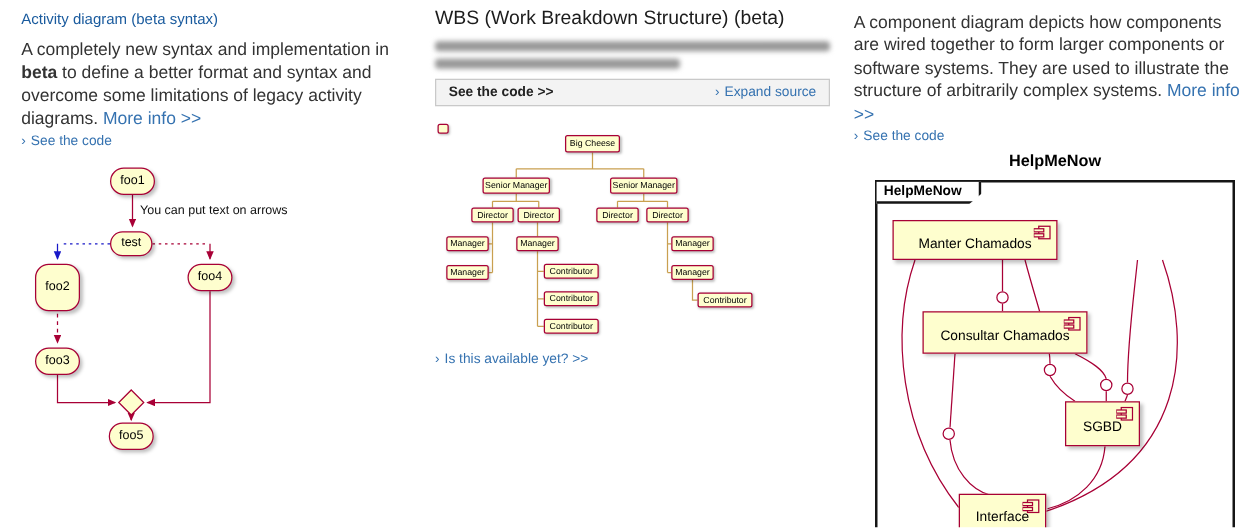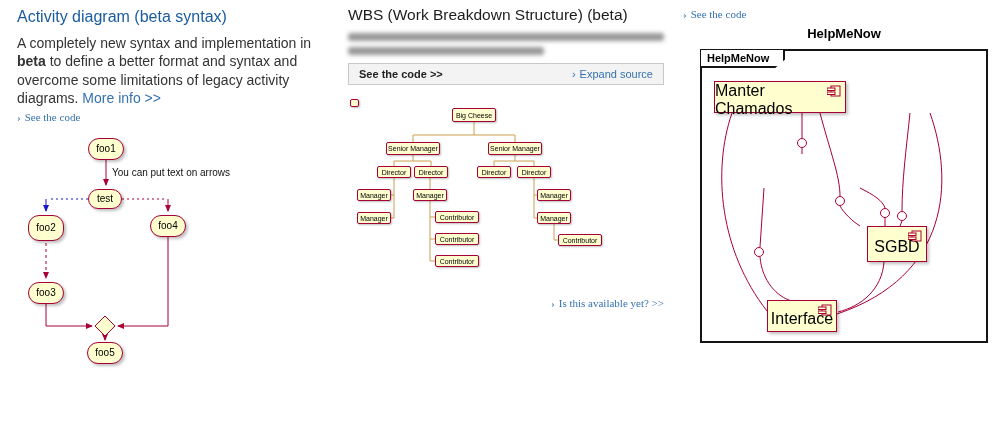--- a/index.html
+++ b/index.html
@@ -1,35 +1,35 @@
 <!DOCTYPE html>
 <html style="--heading: #1a5b9e; --link: #3572b0; --nodefill: #fefece; --nodeborder: #a80036; --bluearrow: #1818c8; --wbsline: #c9a050;"><head>
 <meta charset="utf-8">
 <style>
   * { box-sizing: border-box; margin: 0; padding: 0; }
   html,body { background:#fff; }
   body { font-family: "Liberation Sans", sans-serif; }
   .page { position:relative; width:999px; height:422px; background:#fff; overflow:hidden; }
   .col { position:absolute; top:8px; }
-  .section-title { font-size:16px; font-weight:400; color:var(--heading,#1a5b9e); margin-bottom:8px; }
+  .section-title { font-size:12px; font-weight:400; color:var(--heading,#1a5b9e); margin-bottom:8px; }
   .section-title-dark { font-size:15.5px; font-weight:400; color:#1c1c1c; margin-bottom:9px; }
   .desc { font-size:14px; color:#333; line-height:1.32; margin-bottom:3px; }
   .link { color:var(--link,#3572b0); text-decoration:none; cursor:pointer; }
-  .see-row { font-size:11px;font-family:Liberation Serif, serif; }
+  .see-row { font-size:11px; }
   .chev { color:var(--link,#3572b0); margin-right:4px; font-size:11px; }
   .blur-bar { background:#989898; filter:blur(2px); border-radius:3px; height:8px; margin-bottom:6px; }
   .code-box { display:flex; justify-content:space-between; align-items:flex-start; border:1px solid #c9c9c9; background:#f3f3f3; padding:4px 10px; font-size:11px; margin:8px 0 10px 0; }
   .code-box b { color:#222; }
   .diagram { position:relative; }
   .dsvg { position:absolute; left:0; top:0; }
   .node { position:absolute; background:var(--nodefill,#fefece); border:1px solid var(--nodeborder,#a80036);
           display:flex; align-items:center; justify-content:center; color:#000; }
   .anode { border-radius:11px; font-size:10px; box-shadow:2px 2px 3px rgba(0,0,0,0.25); }
   .wnode { font-size:7px; border-radius:2px; box-shadow:1px 1px 2px rgba(0,0,0,0.25); white-space:nowrap; overflow:hidden; }
-  .cnode { font-size:16px; box-shadow:2px 2px 3px rgba(0,0,0,0.25); padding-top:6px; }
+  .cnode { font-size:11px; box-shadow:2px 2px 3px rgba(0,0,0,0.25); padding-top:6px; }
   .comp-icon { position:absolute; top:3px; right:4px; width:14px; height:12px; }
   .arrow-label { position:absolute; font-size:10px; color:#111; white-space:nowrap; }
   .frame { position:relative; width:288px; height:294px; border:2px solid #151515; margin-left:17px; margin-top:6px; background:#fff; }
   .frame-tab { position:absolute; left:-1px; top:-1px; background:#fff; border:2px solid #151515; border-left:none; border-top:none;
                font-weight:bold; font-size:11px; padding:2px 14px 2px 6px;
                clip-path: polygon(0 0, 100% 0, 100% 52%, 88% 100%, 0 100%); }
   .hmn-title { width:288px; margin-left:17px; margin-top:6px; margin-bottom:8px; text-align:center; font-weight:bold; font-size:13px; color:#000; }
 </style>
 </head>
 <body>
@@ -60,21 +60,21 @@
         <path d="M105,70 L150,70" stroke="#a80036" stroke-dasharray="2,3" fill="none"></path>
         <path d="M151,70 L151,82" stroke="#a80036" fill="none" marker-end="url(#am)"></path>
         <path d="M29,108 L29,149" stroke="#a80036" stroke-dasharray="3,3" fill="none" marker-end="url(#am)"></path>
         <path d="M29,175 L29,197 L75,197" stroke="#a80036" fill="none" marker-end="url(#am)"></path>
         <path d="M151,108 L151,197 L101,197" stroke="#a80036" fill="none" marker-end="url(#am)"></path>
         <path d="M88,207 L88,211" stroke="#a80036" fill="none" marker-end="url(#am)"></path>
         <polygon points="88,187 98,197 88,207 78,197" fill="#fefece" stroke="#a80036"></polygon>
       </svg>
       <div class="node anode" style="left:71px; top:9px;  width:36px; height:22px;">foo1</div>
       <div class="node anode" style="left:71px; top:60px; width:34px; height:20px;">test</div>
-      <div class="node anode" style="left:11px; top:86px; width:36px; height:26px;">foo2</div>
+      <div class="node anode" style="left:11px; top:86px; width:36px; height:38px;">foo2</div>
       <div class="node anode" style="left:133px;top:86px; width:36px; height:22px;">foo4</div>
       <div class="node anode" style="left:11px; top:153px;width:36px; height:22px;">foo3</div>
       <div class="node anode" style="left:70px; top:213px;width:36px; height:22px;">foo5</div>
       <div class="arrow-label" style="left:95px; top:38px;">You can put text on arrows</div>
     </div>
   </section>
 
   <section class="col" style="left:348px; top:6px; width:316px;">
     <h2 class="section-title-dark">WBS (Work Breakdown Structure) (beta)</h2>
     <div style="margin-bottom:6px;">
@@ -109,26 +109,28 @@
       <div class="node wnode" style="left:9px;  top:117px;width:34px; height:12px;">Manager</div>
       <div class="node wnode" style="left:65px; top:94px; width:34px; height:12px;">Manager</div>
       <div class="node wnode" style="left:87px; top:116px;width:44px; height:12px;">Contributor</div>
       <div class="node wnode" style="left:87px; top:138px;width:44px; height:12px;">Contributor</div>
       <div class="node wnode" style="left:87px; top:160px;width:44px; height:12px;">Contributor</div>
       <div class="node wnode" style="left:189px;top:94px; width:34px; height:12px;">Manager</div>
       <div class="node wnode" style="left:189px;top:117px;width:34px; height:12px;">Manager</div>
       <div class="node wnode" style="left:210px;top:139px;width:44px; height:12px;">Contributor</div>
     </div>
 
-    <div class="see-row" style="margin-top:20px;text-align:right;">
+    <div class="see-row" style="margin-top:4px;">
       <span class="chev">›</span><a class="link">Is this available yet? &gt;&gt;</a>
     </div>
   </section>
 
   <section class="col" style="left:683px; width:312px;">
+    <p class="desc"><span>A component diagram depicts how components are wired together to form larger components or software systems. They are used to illustrate the structure of arbitrarily complex systems.</span>
+      <a class="link">More info &gt;&gt;</a></p>
     <div class="see-row">
       <span class="chev">›</span><a class="link">See the code</a>
     </div>
 
     <div class="hmn-title">HelpMeNow</div>
 
     <div class="frame">
       <div class="frame-tab">HelpMeNow</div>
       <svg class="dsvg" width="284" height="290" stroke="#a80036" fill="none">
         <path d="M100,62 L100,87"></path>
@@ -152,21 +154,29 @@
       </svg>
 
       <div class="node cnode" style="left:12px; top:30px;  width:132px; height:32px;">
         <span>Manter Chamados</span>
         <svg class="comp-icon" viewBox="0 0 14 12">
             <rect x="4" y="1" width="9" height="10" fill="#fefece" stroke="#a80036"></rect>
             <rect x="0" y="3" width="8" height="2.5" fill="#fefece" stroke="#a80036"></rect>
             <rect x="0" y="7" width="8" height="2.5" fill="#fefece" stroke="#a80036"></rect>
           </svg>
       </div>
-      <div class="node cnode" style="left:165px; top:175px; width:60px; height:36px;">
+      <div class="node cnode" style="left:36px; top:103px; width:132px; height:34px;">
+        <span>Consultar Chamados</span>
+        <svg class="comp-icon" viewBox="0 0 14 12">
+            <rect x="4" y="1" width="9" height="10" fill="#fefece" stroke="#a80036"></rect>
+            <rect x="0" y="3" width="8" height="2.5" fill="#fefece" stroke="#a80036"></rect>
+            <rect x="0" y="7" width="8" height="2.5" fill="#fefece" stroke="#a80036"></rect>
+          </svg>
+      </div>
+      <div class="node cnode" style="left:150px; top:175px; width:60px; height:36px;">
         <span>SGBD</span>
         <svg class="comp-icon" viewBox="0 0 14 12">
             <rect x="4" y="1" width="9" height="10" fill="#fefece" stroke="#a80036"></rect>
             <rect x="0" y="3" width="8" height="2.5" fill="#fefece" stroke="#a80036"></rect>
             <rect x="0" y="7" width="8" height="2.5" fill="#fefece" stroke="#a80036"></rect>
           </svg>
       </div>
       <div class="node cnode" style="left:65px; top:249px; width:70px; height:32px;">
         <span>Interface</span>
         <svg class="comp-icon" viewBox="0 0 14 12">

